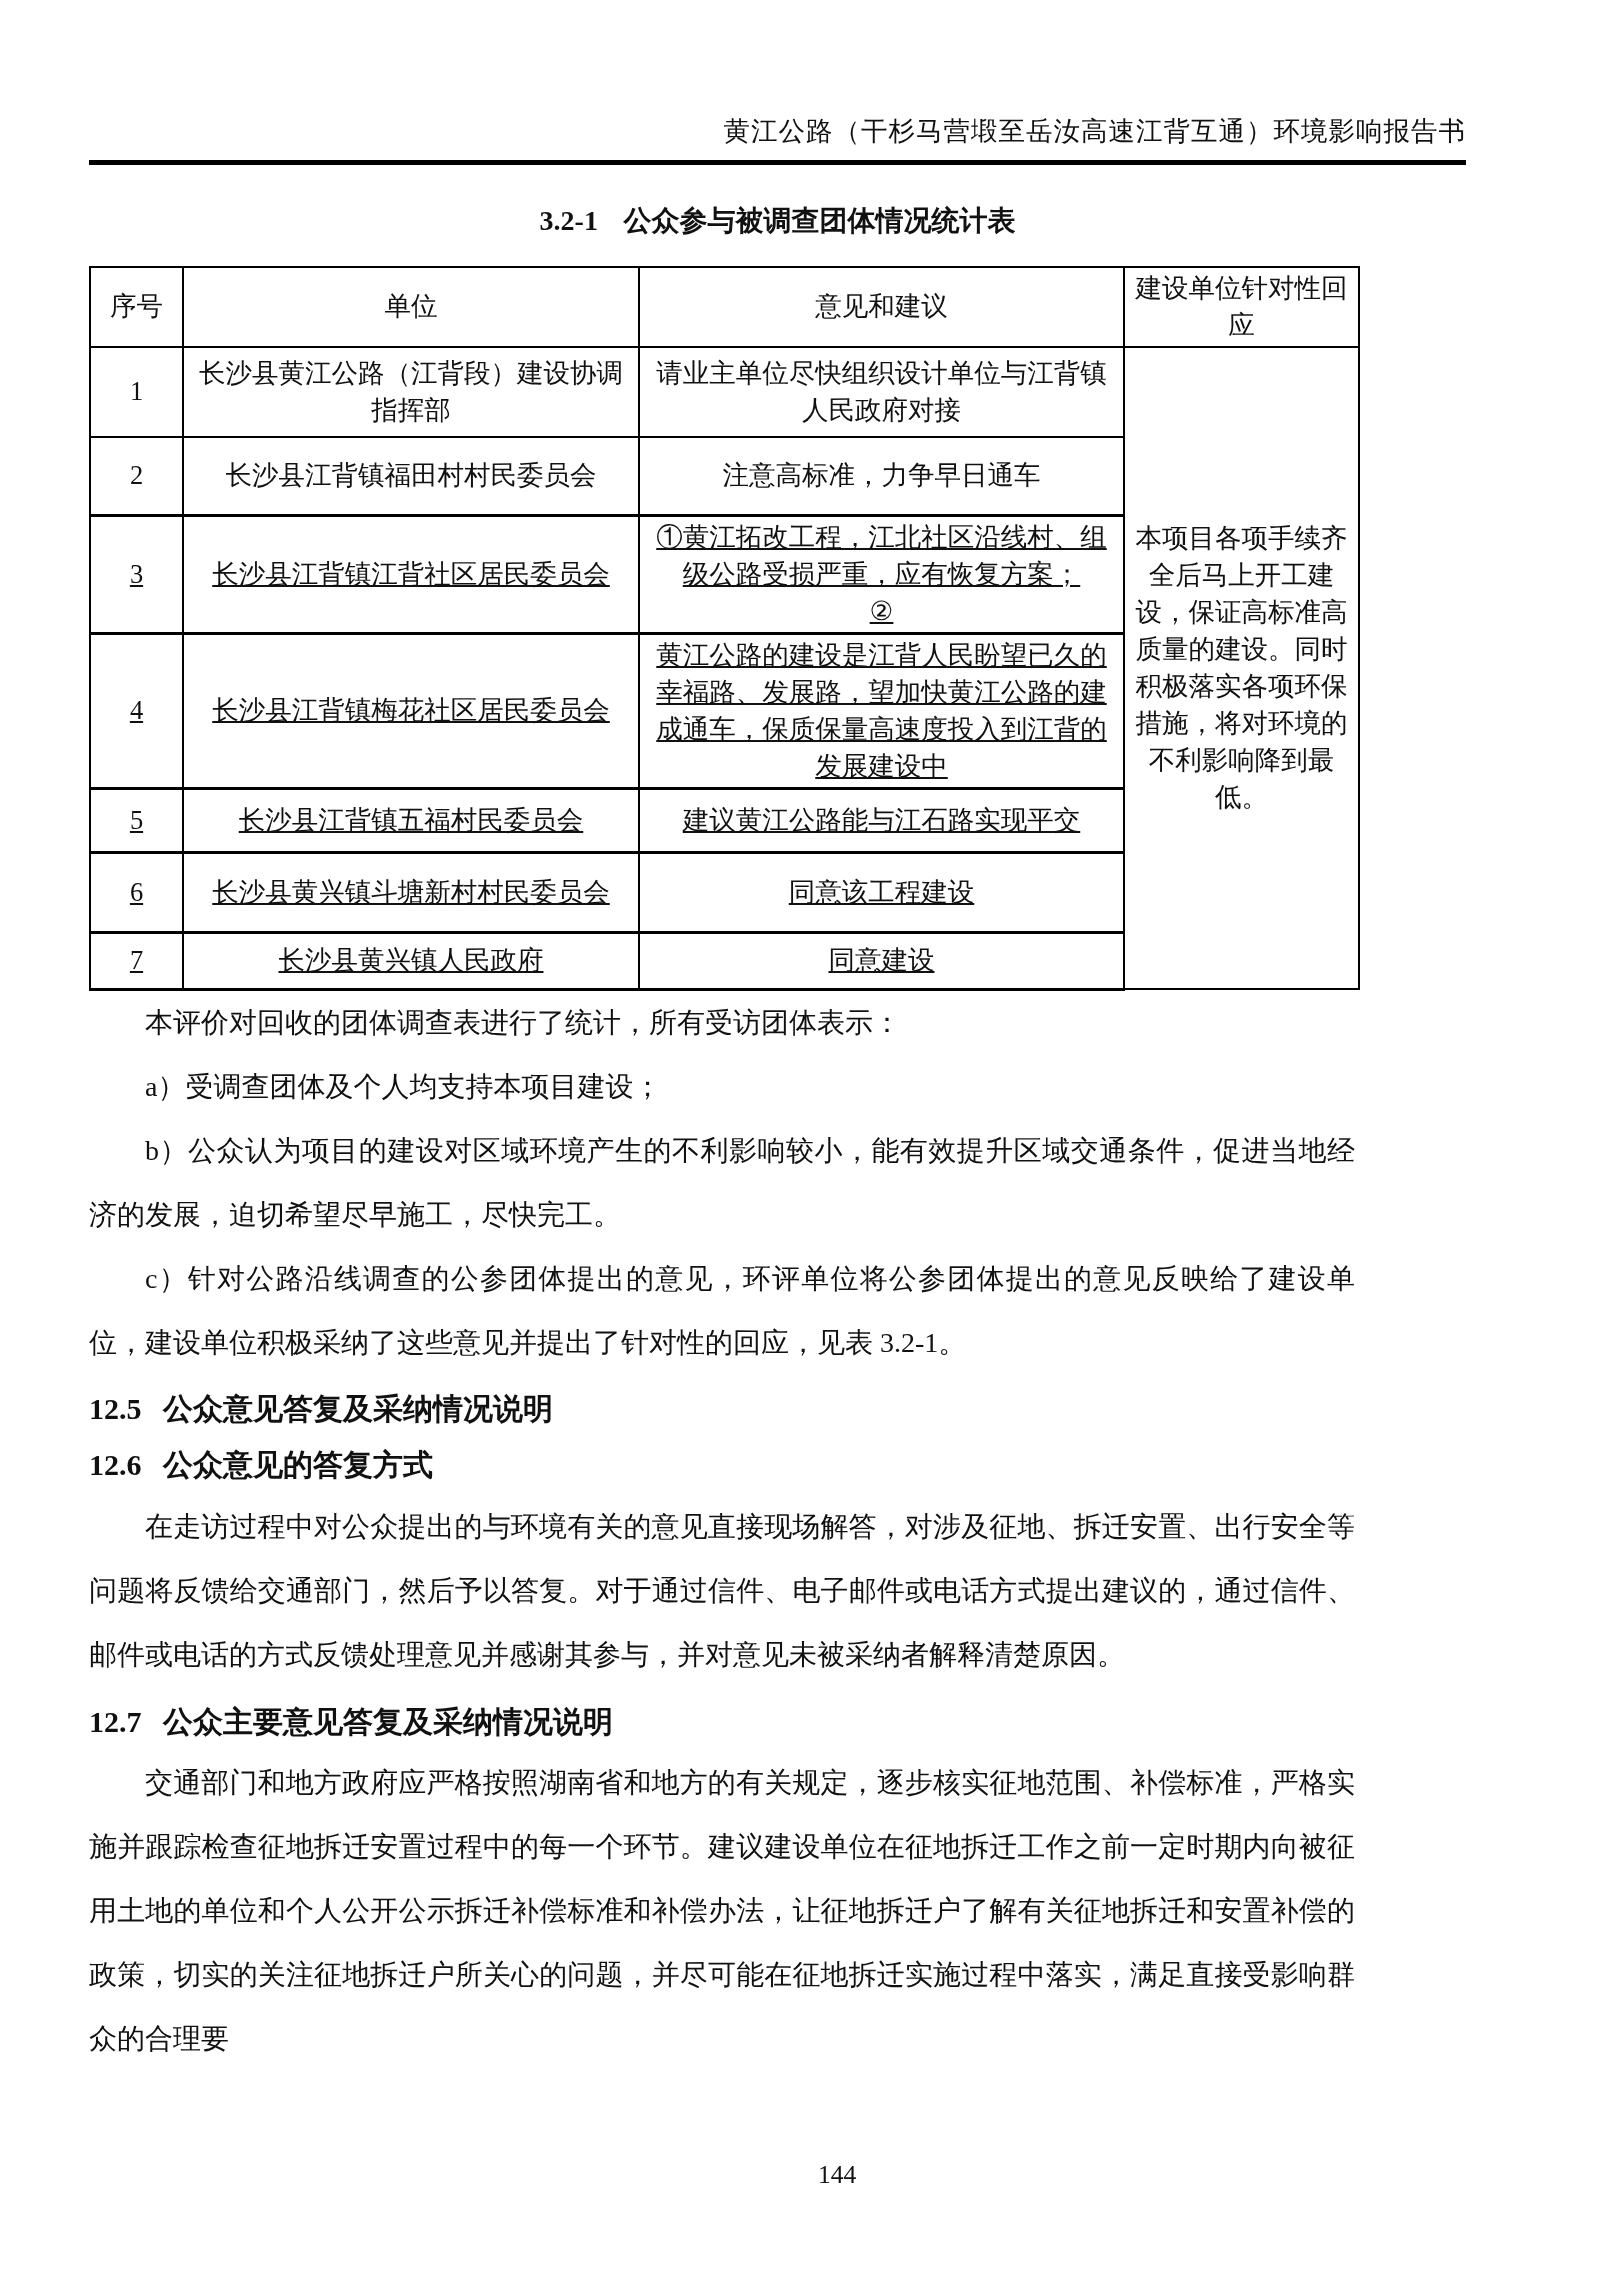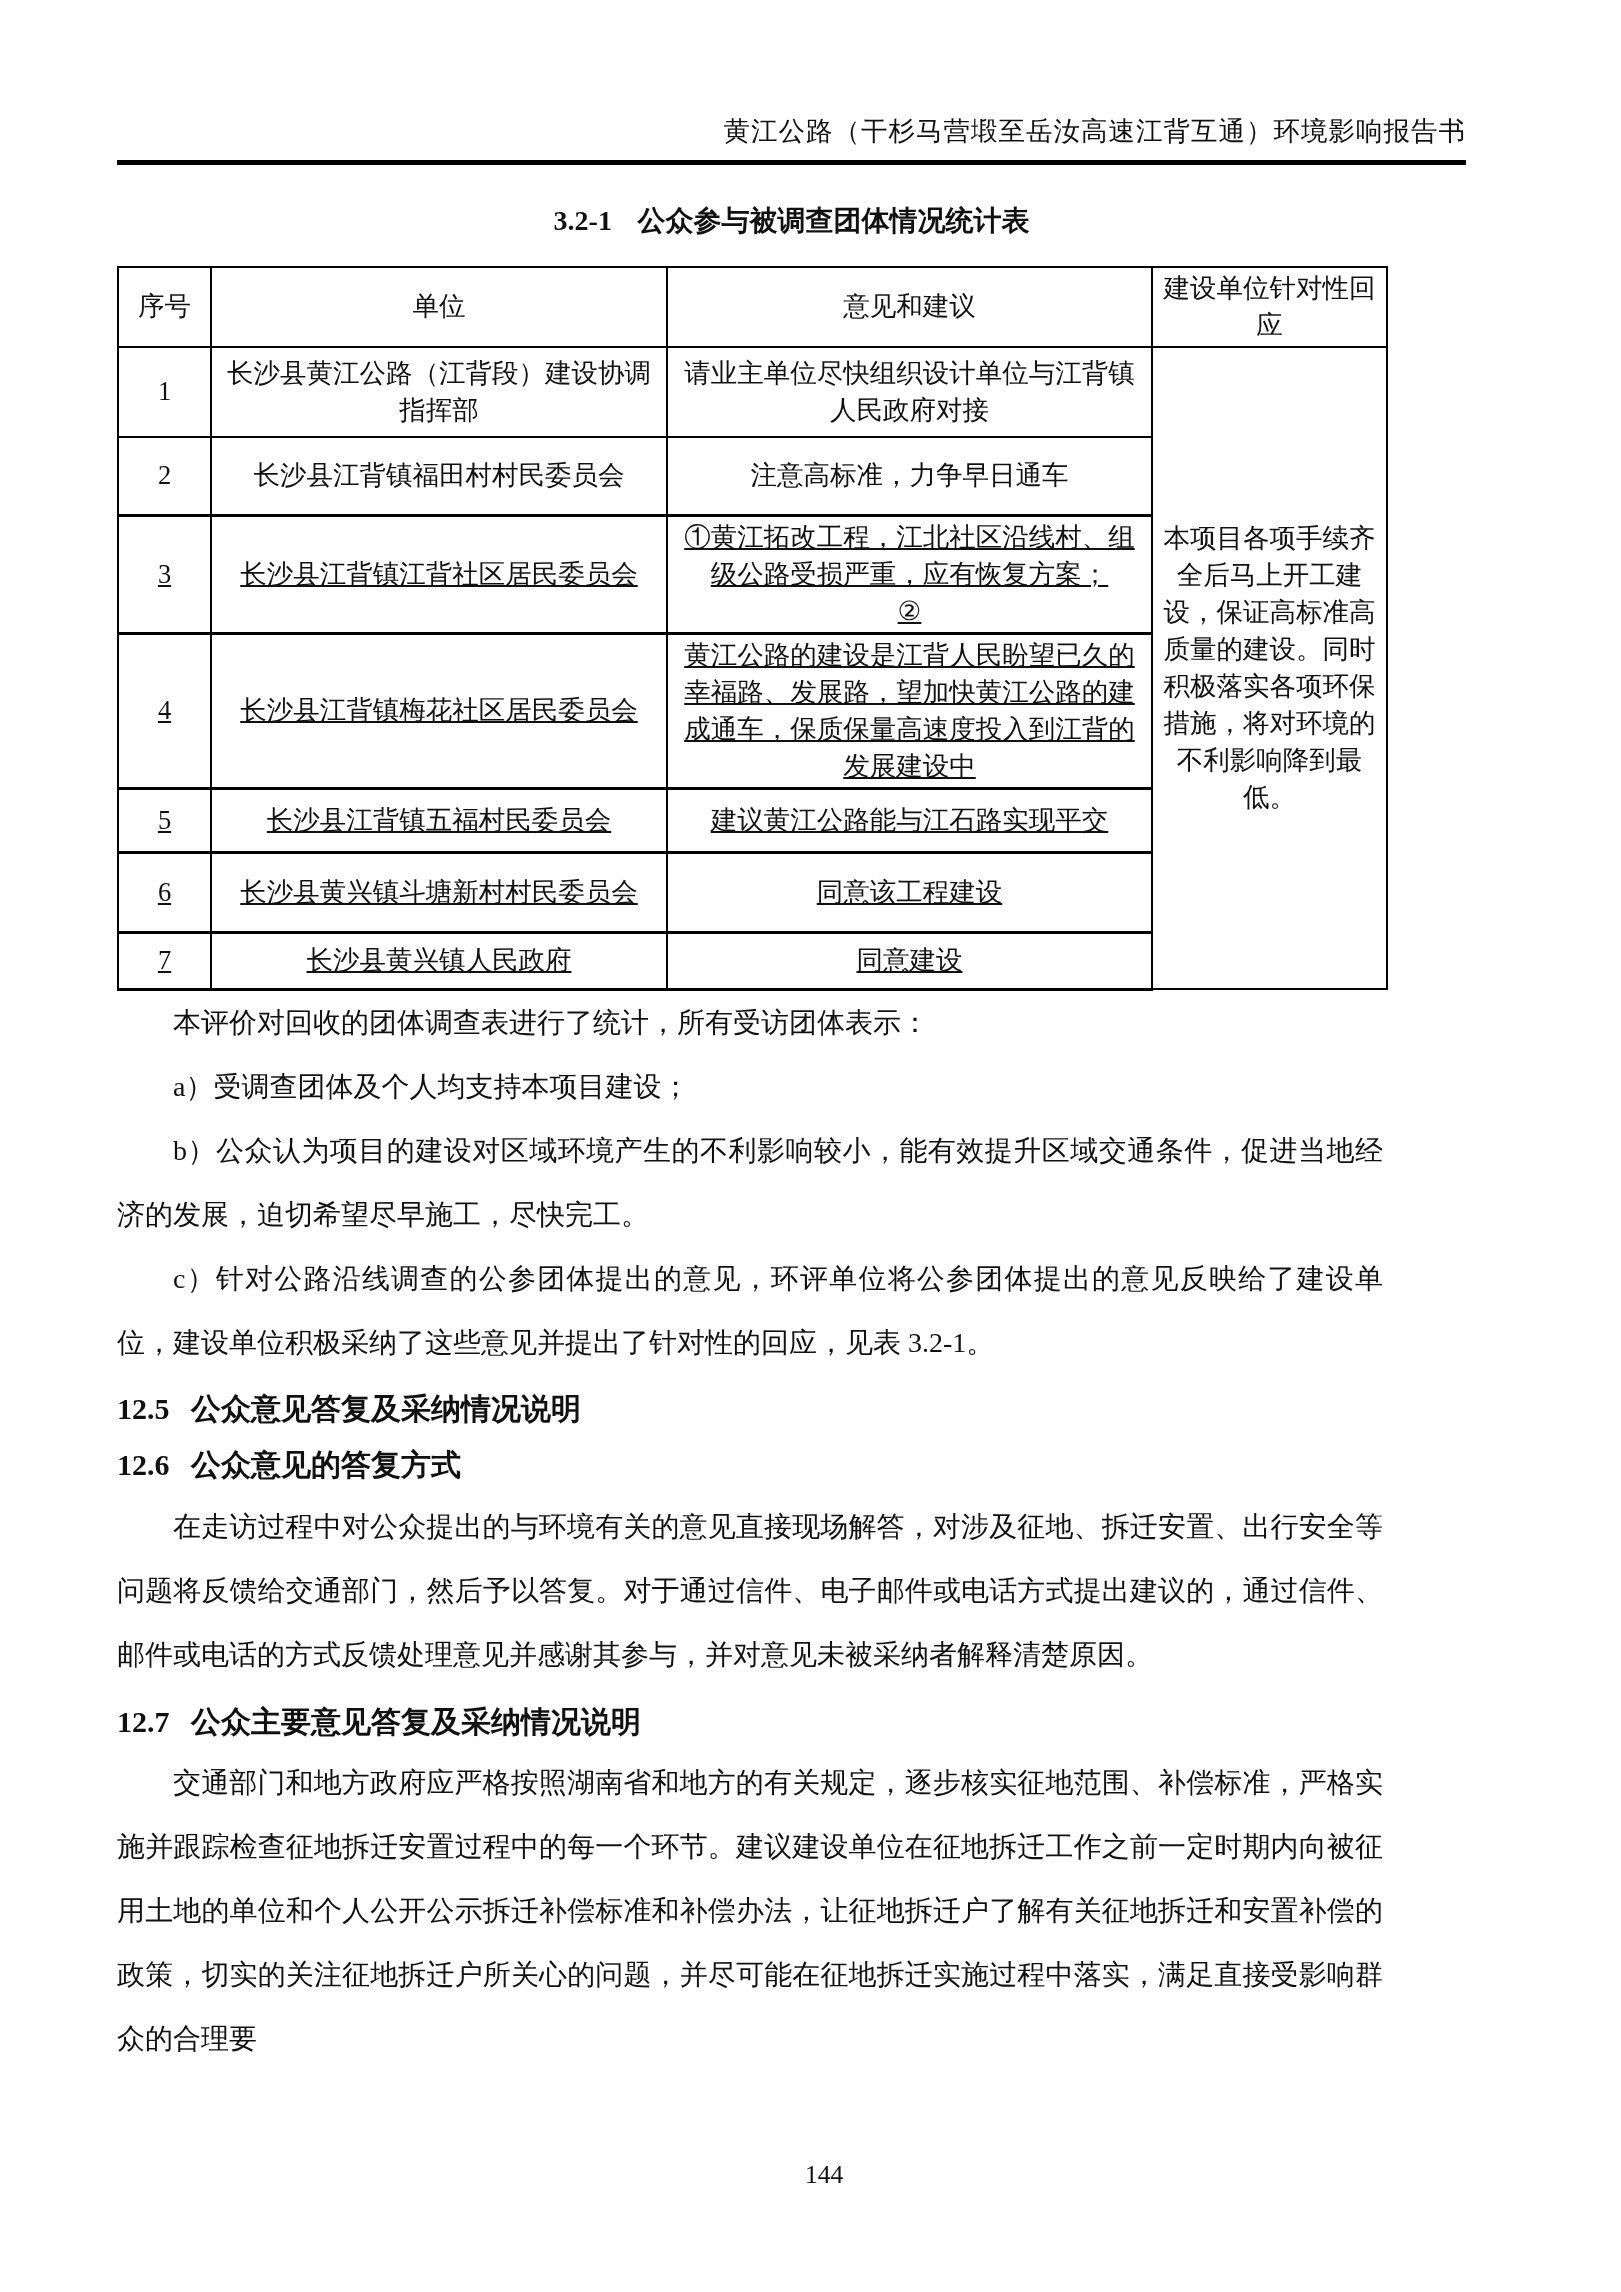--- a/index.html
+++ b/index.html
@@ -1,21 +1,21 @@
 <!DOCTYPE html>
 <html><head>
 <meta charset="utf-8">
 <style>
   html,body{margin:0;padding:0;background:#e8e8e8;}
   .page{
     position:relative;
     width:1621px;height:2293px;
     background:#ffffff;
     box-sizing:border-box;
-    padding:114px 155px 0 117px;
+    padding:114px 155px 0 89px;
     font-family:"Liberation Serif","DejaVu Serif",serif;
     color:#111;
     overflow:hidden;
   }
   .doc-header{
     text-align:right;
     font-size:26.5px;
     line-height:35px;
     letter-spacing:1px;
   }
@@ -83,21 +83,21 @@
     margin:12.7px 0 8.8px 0;
     font-family:"Liberation Sans","DejaVu Sans",sans-serif;
   }
   .sec-heading .sec-no{
     font-family:"Liberation Serif","DejaVu Serif",serif;
     margin-right:21.6px;
   }
   .page-number{
     position:absolute;
     bottom:103px;
-    left:191px;
+    left:204px;
     width:1266px;
     text-align:center;
     font-size:25.5px;
   }
 </style>
 </head>
 <body>
 
 <div class="page">
 

